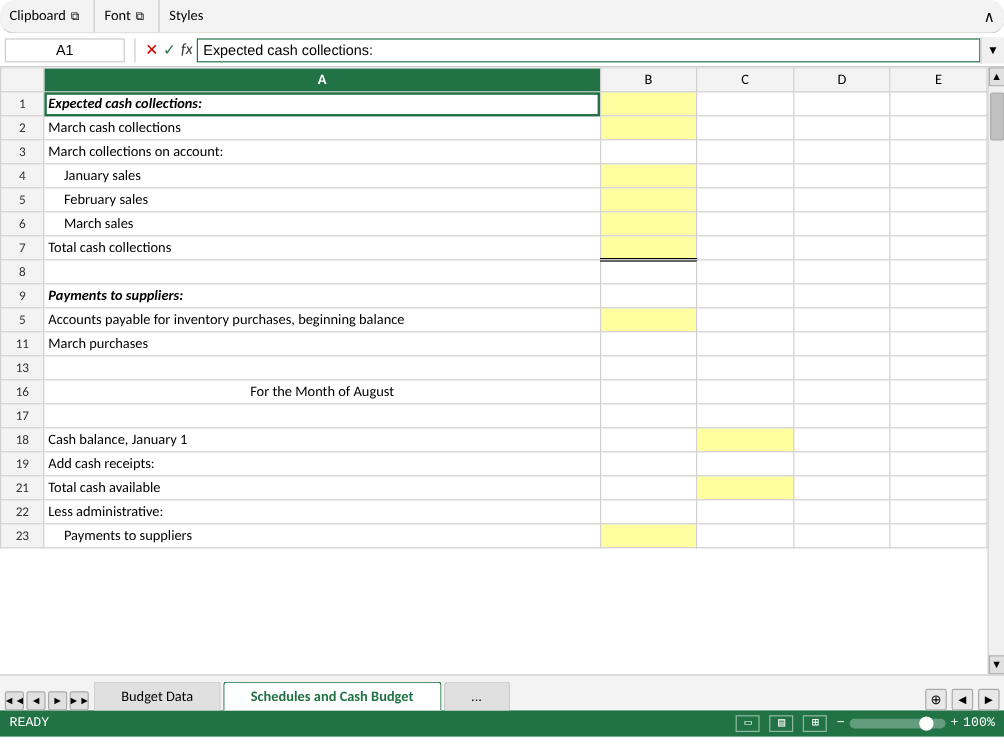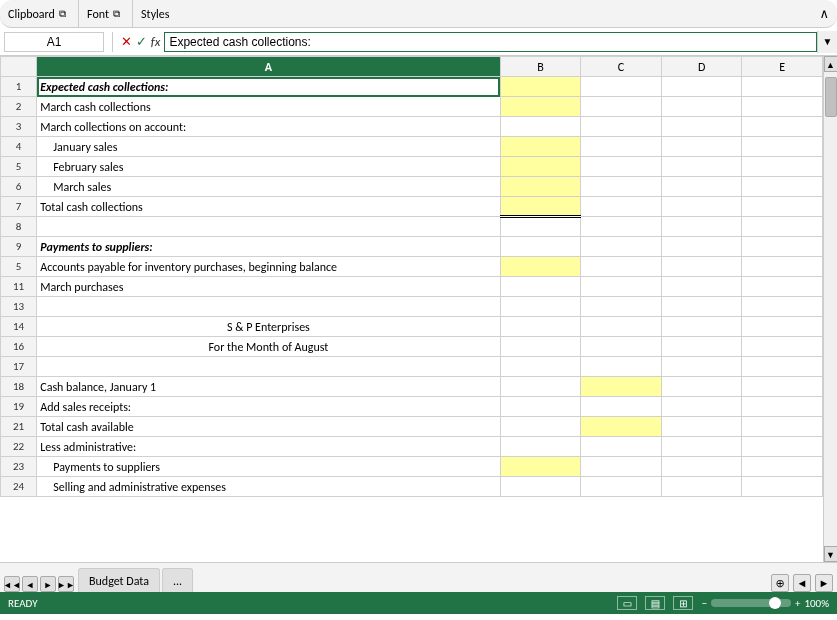--- a/index.html
+++ b/index.html
@@ -205,21 +205,21 @@
       height: 30px;
       background: #f3f3f3;
       border-top: 1px solid #ccc;
       display: flex;
       align-items: flex-end;
       padding-left: 4px;
       gap: 0;
     }
     .tab {
       height: 24px;
-      padding: 0 10px;
+      padding: 0 22px;
       border: 1px solid #ccc;
       border-bottom: none;
       background: #e0e0e0;
       font-size: 12px;
       display: flex;
       align-items: center;
       cursor: pointer;
       margin-right: 2px;
       border-radius: 3px 3px 0 0;
     }
@@ -272,20 +272,21 @@
     
     .status-bar {
       height: 22px;
       background: #217346;
       display: flex;
       align-items: center;
       padding: 0 8px;
       font-size: 11px;
       color: #fff;
       justify-content: space-between;
+      font-family: Liberation Mono, monospace;
     }
     .status-right {
       display: flex;
       align-items: center;
       gap: 8px;
     }
     .status-icon {
       width: 20px;
       height: 14px;
       border: 1px solid rgba(255,255,255,0.5);
@@ -458,28 +459,20 @@
 
           <tr>
             <td class="row-num-cell">13</td>
             <td class="col-a"></td>
             <td class="col-b no-yellow"></td>
             <td class="col-c no-yellow"></td>
             <td class="col-d"></td>
             <td class="col-e"></td>
           </tr>
 
-          <tr>
-            <td class="row-num-cell">14</td>
-            <td class="col-a cell-center">S &amp; P Enterprises</td>
-            <td class="col-b no-yellow"></td>
-            <td class="col-c no-yellow"></td>
-            <td class="col-d"></td>
-            <td class="col-e"></td>
-          </tr>
 
 
           <tr>
             <td class="row-num-cell">16</td>
             <td class="col-a cell-center">For the Month of August</td>
             <td class="col-b no-yellow"></td>
             <td class="col-c no-yellow"></td>
             <td class="col-d"></td>
             <td class="col-e"></td>
           </tr>
@@ -497,21 +490,21 @@
             <td class="row-num-cell">18</td>
             <td class="col-a">Cash balance, January 1</td>
             <td class="col-b no-yellow"></td>
             <td class="col-c yellow"></td>
             <td class="col-d"></td>
             <td class="col-e"></td>
           </tr>
 
           <tr>
             <td class="row-num-cell">19</td>
-            <td class="col-a">Add sales receipts:</td>
+            <td class="col-a">Add cash receipts:</td>
             <td class="col-b no-yellow"></td>
             <td class="col-c no-yellow"></td>
             <td class="col-d"></td>
             <td class="col-e"></td>
           </tr>
 
 
           <tr>
             <td class="row-num-cell">21</td>
             <td class="col-a">Total cash available</td>
@@ -532,28 +525,20 @@
 
           <tr>
             <td class="row-num-cell">23</td>
             <td class="col-a cell-indent-1">Payments to suppliers</td>
             <td class="col-b yellow"></td>
             <td class="col-c no-yellow"></td>
             <td class="col-d"></td>
             <td class="col-e"></td>
           </tr>
 
-          <tr>
-            <td class="row-num-cell">24</td>
-            <td class="col-a cell-indent-1">Selling and administrative expenses</td>
-            <td class="col-b no-yellow"></td>
-            <td class="col-c no-yellow"></td>
-            <td class="col-d"></td>
-            <td class="col-e"></td>
-          </tr>
         </tbody>
       </table>
     </div>
 
     <div class="scrollbar-right">
       <div class="scrollbar-btn">▲</div>
       <div class="scrollbar-track">
         <div class="scrollbar-thumb"></div>
       </div>
       <div class="scrollbar-btn">▼</div>
@@ -563,20 +548,23 @@
 
 <div class="tab-bar">
   <div class="tab-nav">
     <div class="tab-nav-btn">◄◄</div>
     <div class="tab-nav-btn">◄</div>
     <div class="tab-nav-btn">►</div>
     <div class="tab-nav-btn">►►</div>
   </div>
   <div class="tab">
     <span>Budget Data</span>
+  </div>
+  <div class="tab active">
+    <span>Schedules and Cash Budget</span>
   </div>
   <div class="tab">
     <span>...</span>
   </div>
   <div class="tab-bar-right">
     <div class="tab-bar-right-btn">⊕</div>
     <div class="tab-bar-right-btn">◄</div>
     <div class="tab-bar-right-btn">►</div>
   </div>
 </div>

